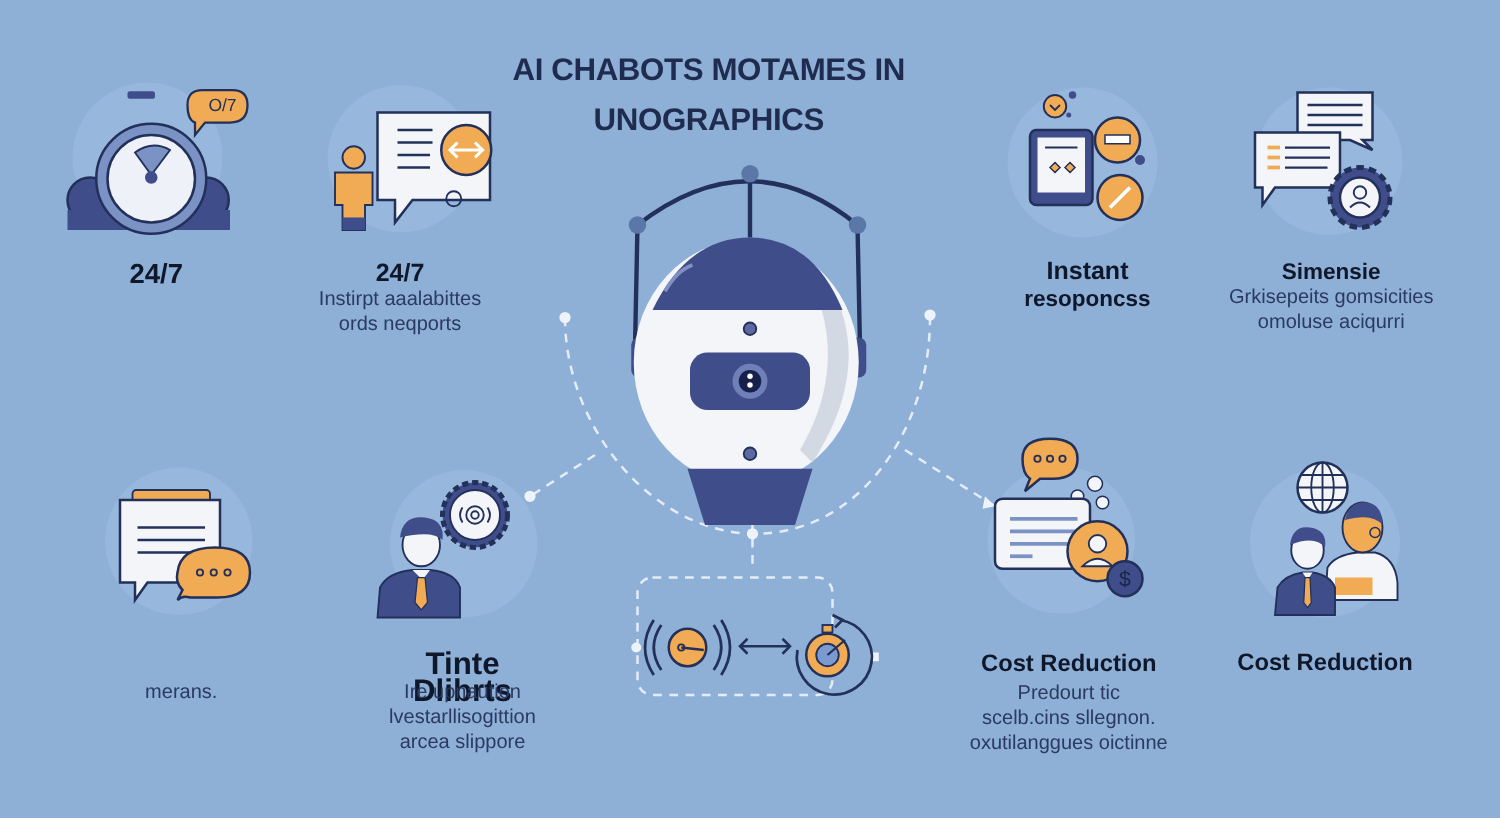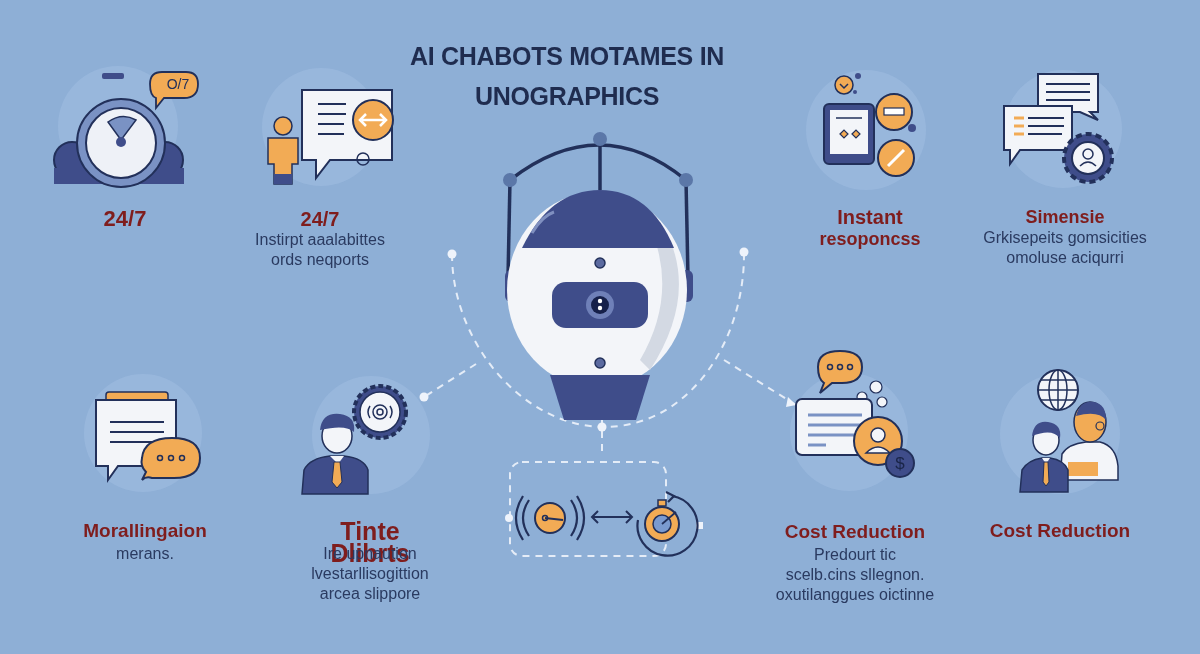--- a/index.html
+++ b/index.html
@@ -16,21 +16,21 @@
       text-align: center; font-weight: 700; font-size: 25px; line-height: 40px;
       color: #1f2c4f; letter-spacing: -0.3px; padding-left: 19px;
     }
     .title .line { display: block; }
     .card { position: absolute; text-align: center; }
     .card .circle {
       position: absolute; border-radius: 50%;
       background: rgba(160,190,225,0.55);
     }
     .card .heading {
-      position: absolute; left: 0; right: 0; font-weight: 700; font-size: 20px; color: #7f1d1d;
+      position: absolute; left: 0; right: 0; font-weight: 700; font-size: 20px; color: #0f172a;
       line-height: 22px;
     }
     .card .desc {
       position: absolute; left: -20px; right: -20px; font-size: 16px; color: #2a3a60;
       line-height: 20px;
     }
     .card .desc span { display: block; }
     svg { position: absolute; overflow: visible; }
   </style>
 </head>
@@ -223,21 +223,20 @@
       <g stroke="#22305a" stroke-width="2">
           <line x1="50" y1="52" x2="104" y2="52"></line>
           <line x1="50" y1="62" x2="104" y2="62"></line>
           <line x1="50" y1="72" x2="100" y2="72"></line>
         </g>
       <path d="M112 68 Q 140 68 140 88 Q 140 108 114 108 L 92 108 Q 86 106 82 110 L 86 102 Q 80 96 82 88 Q 84 68 112 68 Z" fill="#f2ab55" stroke="#22305a" stroke-width="2"></path>
       <circle cx="100" cy="88" r="2.5" fill="none" stroke="#22305a" stroke-width="1.5"></circle>
       <circle cx="111" cy="88" r="2.5" fill="none" stroke="#22305a" stroke-width="1.5"></circle>
       <circle cx="122" cy="88" r="2.5" fill="none" stroke="#22305a" stroke-width="1.5"></circle>
     </svg>
-    <div class="heading" style="top:150px;font-size:19px;">Morallingaion</div>
     <div class="desc" style="top:174px;">
       <span>merans.</span>
     </div>
   </div>
 
   <div class="card" style="left:300px;top:370px;width:140px;height:240px;">
     <div class="circle" style="left:12px;top:6px;width:118px;height:118px;"></div>
     <svg width="140" height="130" style="left:0;top:0;">
       <circle cx="80" cy="42" r="26" fill="#3f4d8a" stroke="#22305a" stroke-width="4" stroke-dasharray="5 3"></circle>
       <circle cx="80" cy="42" r="20" fill="#f3f5f9" stroke="#22305a" stroke-width="1.5"></circle>

